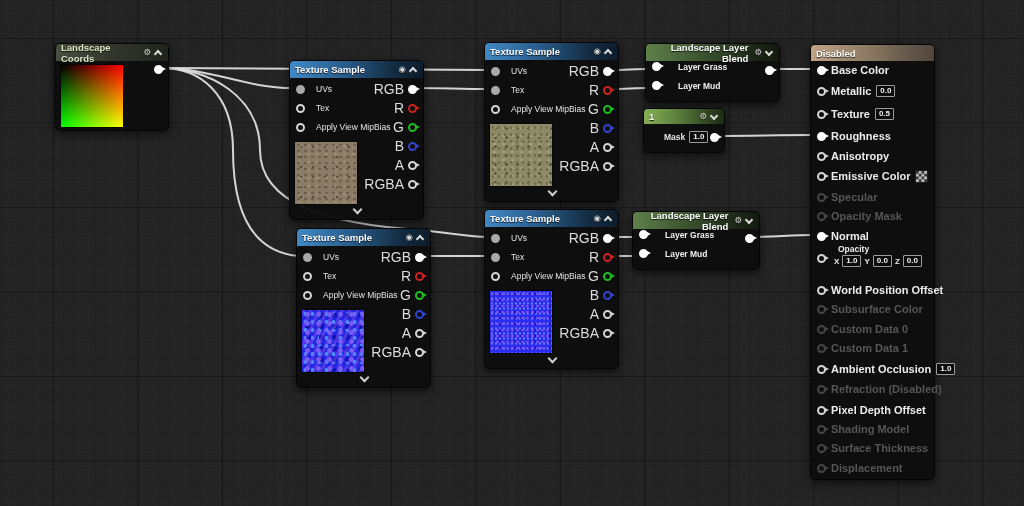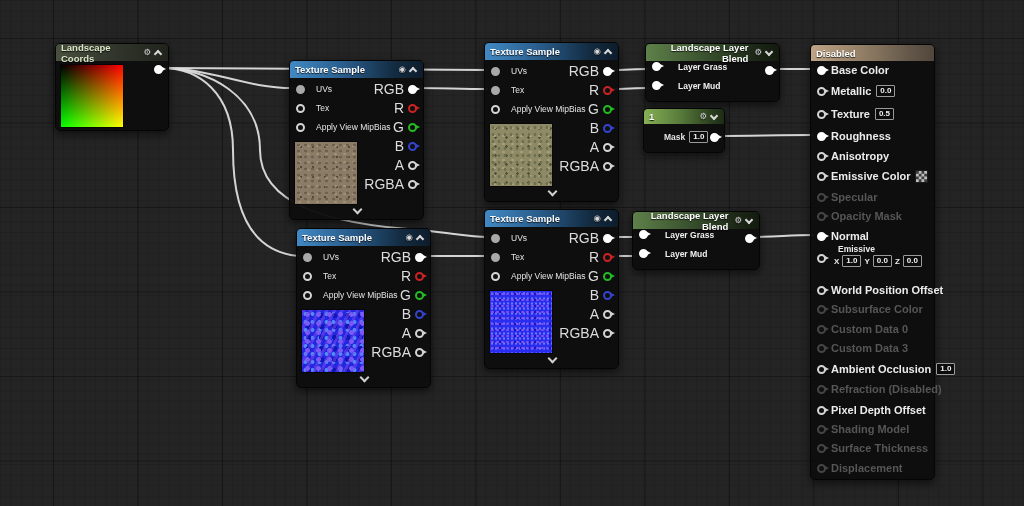--- a/index.html
+++ b/index.html
@@ -403,21 +403,21 @@
     <div class="lrow dim" style="top:163px">
         <span class="pin tail"></span>
         <span class="plabel">Opacity Mask</span>
       </div>
     <div class="lrow" style="top:183px">
         <span class="pin filled tail" style="--pc:#fff"></span>
         <span class="plabel">Normal</span>
       </div>
     <div class="tangent">
       <span class="pin tail"></span>
-      <div class="tlabel">Emissive</div>
+      <div class="tlabel">Opacity</div>
       <div class="trow">
         <span>X</span>
         <span class="vbox">1.0</span>
         <span>Y</span>
         <span class="vbox">0.0</span>
         <span>Z</span>
         <span class="vbox">0.0</span>
       </div>
     </div>
     <div class="lrow" style="top:237px">
@@ -427,21 +427,21 @@
     <div class="lrow dim" style="top:256px">
         <span class="pin tail"></span>
         <span class="plabel">Subsurface Color</span>
       </div>
     <div class="lrow dim" style="top:276px">
         <span class="pin tail"></span>
         <span class="plabel">Custom Data 0</span>
       </div>
     <div class="lrow dim" style="top:295px">
         <span class="pin tail"></span>
-        <span class="plabel">Custom Data 3</span>
+        <span class="plabel">Custom Data 1</span>
       </div>
     <div class="lrow" style="top:316px">
         <span class="pin tail"></span>
         <span class="plabel">Ambient Occlusion</span>
         <span class="vbox">1.0</span>
       </div>
     <div class="lrow dim" style="top:336px">
         <span class="pin tail"></span>
         <span class="plabel">Refraction (Disabled)</span>
       </div>

